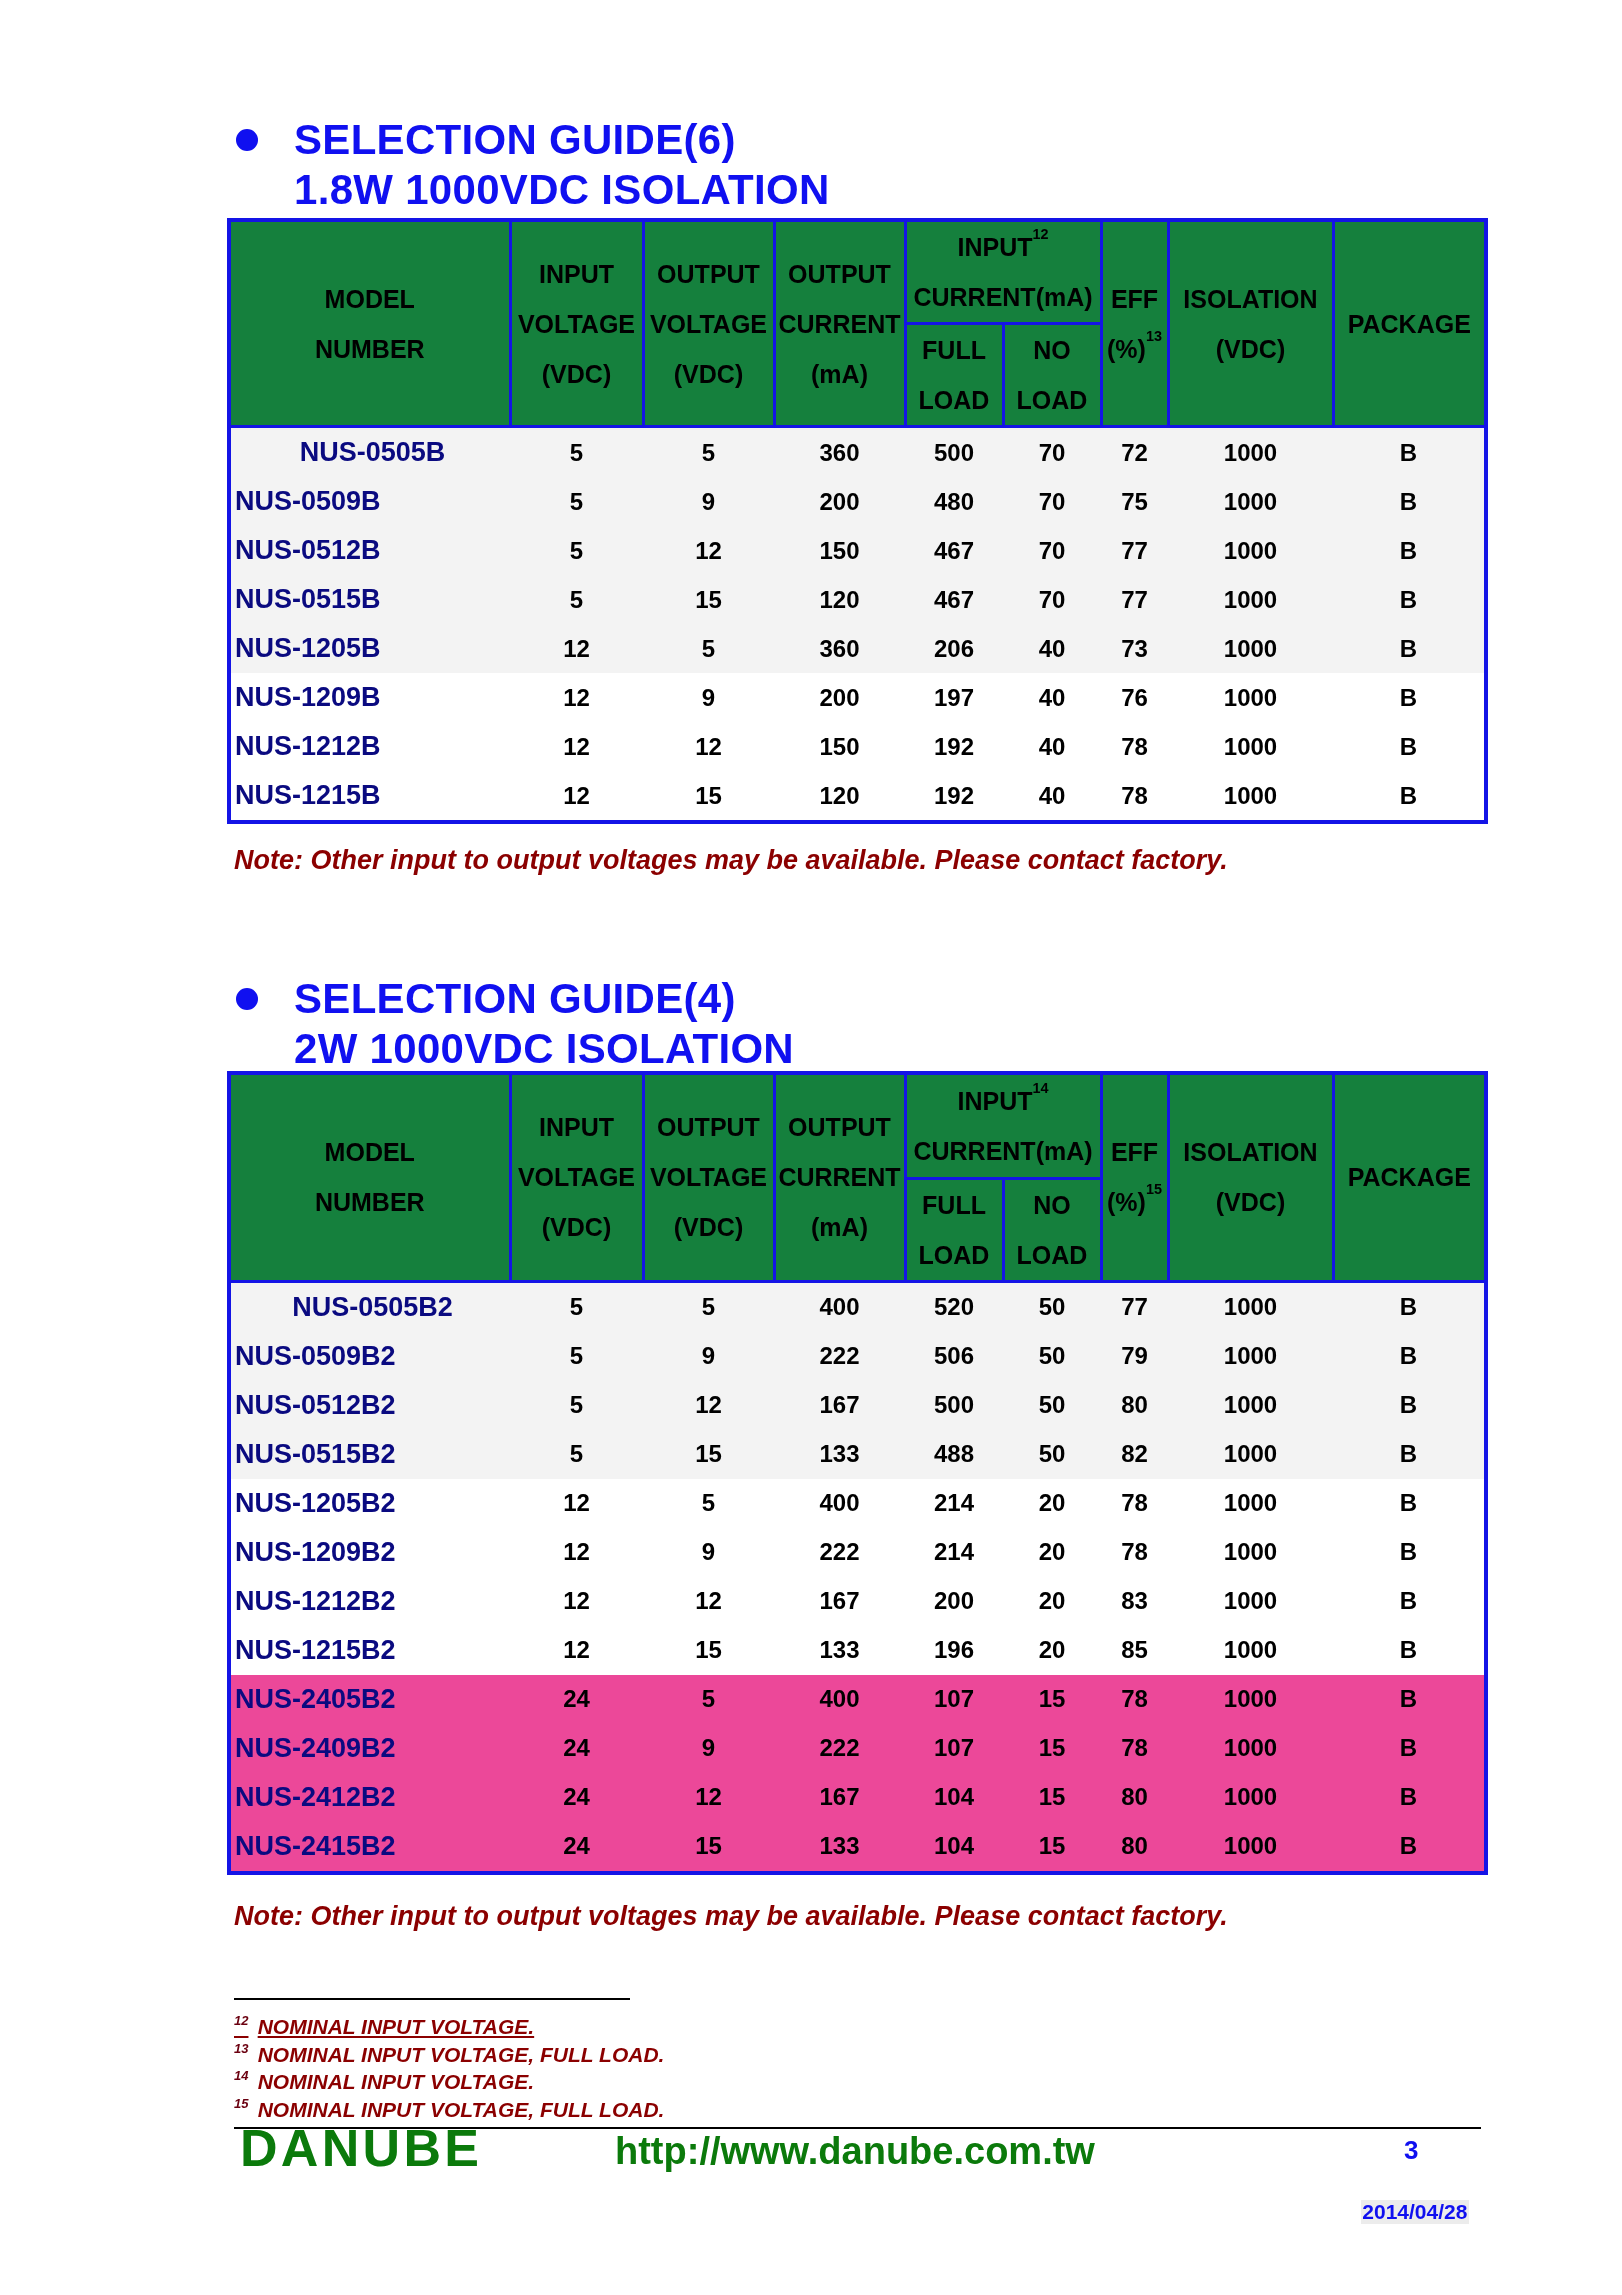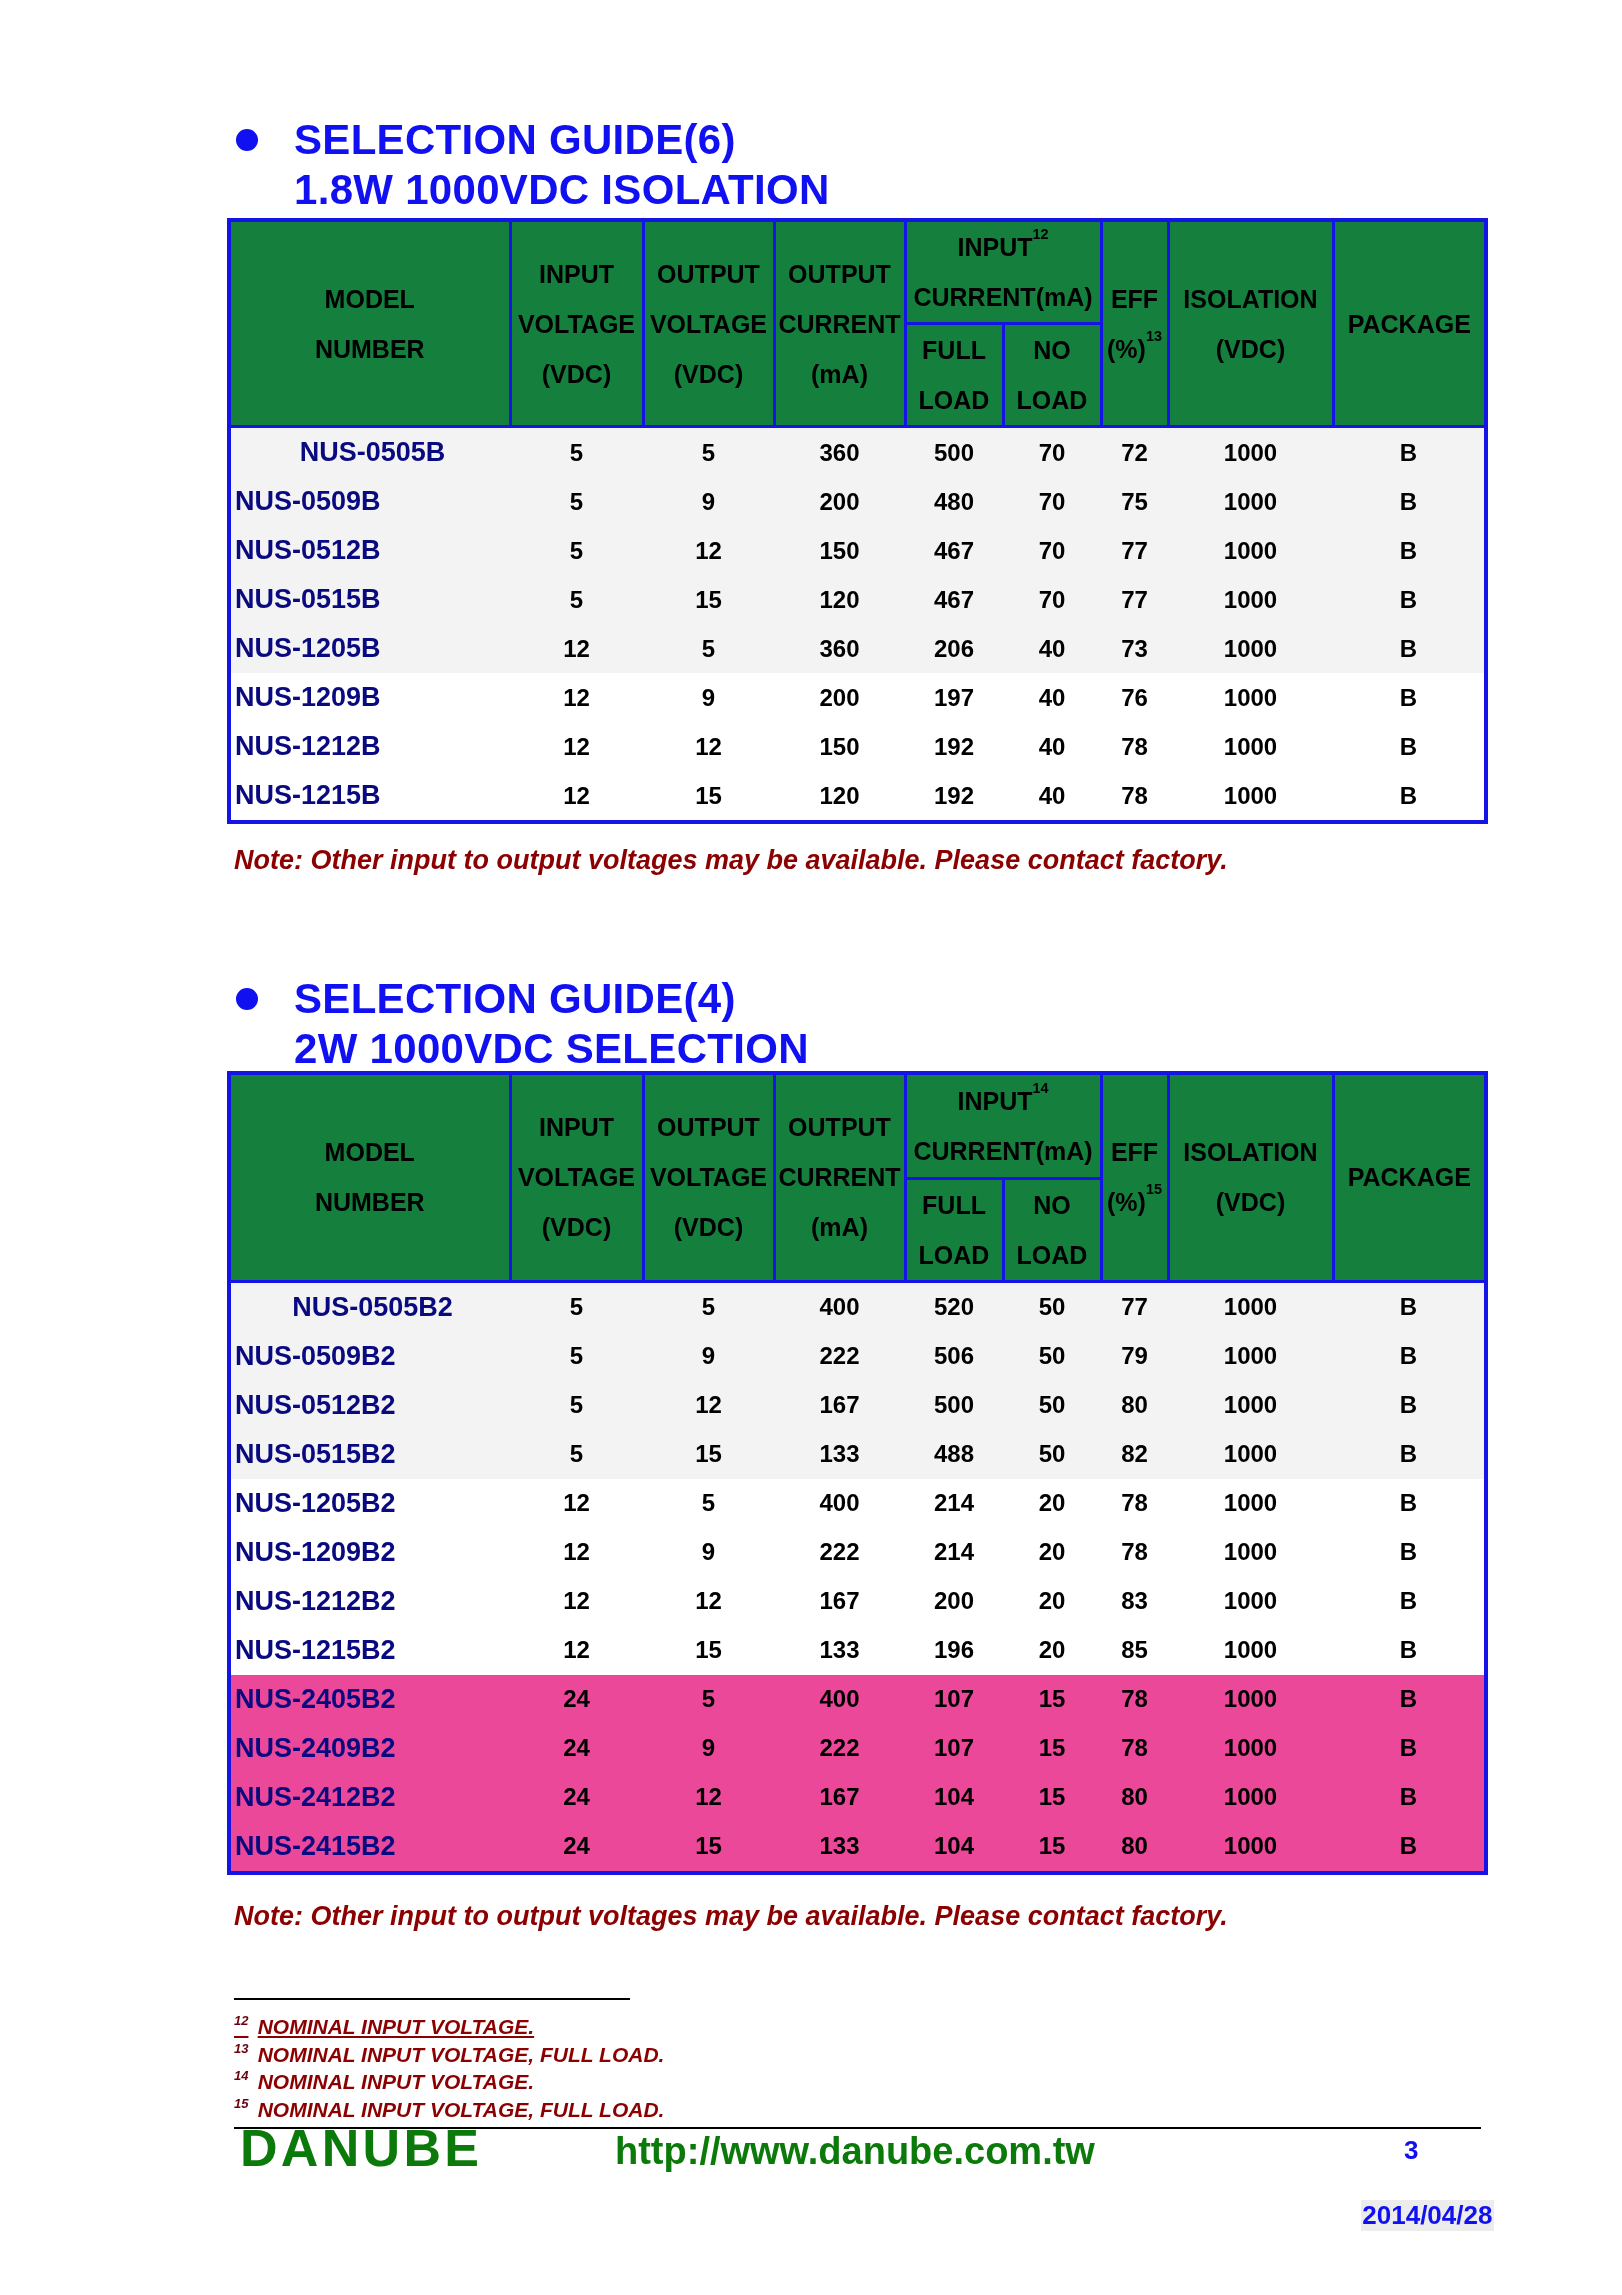--- a/index.html
+++ b/index.html
@@ -38,21 +38,21 @@
               font-size:21px; white-space:nowrap; }
   .footnote .fn-num { font-size:13px; position:relative; top:-9.2px; margin-right:9.2px; color:#6b0010; }
 
   .logo { position:absolute; left:240px; top:2119px; color:#0b7a0b; font-weight:bold;
           font-size:52px; letter-spacing:3.3px; line-height:59px; }
   .url { position:absolute; left:615px; top:2128px; color:#0b7a0b; font-weight:bold;
          font-size:38px; line-height:46px; }
   .page-num { position:absolute; left:1404px; top:2135px; color:#1010f0; font-weight:bold;
               font-size:26px; }
   .date { position:absolute; left:1361px; top:2200px; color:#1010f0; font-weight:bold;
-          font-size:26px; background:#ececec; padding:0 1.3px; }
+          font-size:21px; background:#ececec; padding:0 1.3px; }
 </style>
 </head>
 <body>
 
 <div class="sec-title" style="top:115px;">
   <span class="bullet"></span>
   <span class="line1">SELECTION GUIDE(6)</span>
   <span class="line2">1.8W 1000VDC ISOLATION</span>
 </div>
 
@@ -206,21 +206,21 @@
         <td>B</td>
       </tr>
     </tbody>
 </table>
 
 <div class="note" style="top:845px;">Note: Other input to output voltages may be available. Please contact factory.</div>
 
 <div class="sec-title" style="top:974px;">
   <span class="bullet"></span>
   <span class="line1">SELECTION GUIDE(4)</span>
-  <span class="line2">2W 1000VDC SELECTION</span>
+  <span class="line2">2W 1000VDC ISOLATION</span>
 </div>
 
 <table class="spec-table" style="top:1071px;" id="table-1">
   <colgroup>
     <col style="width:281px">
       <col style="width:133px">
       <col style="width:131px">
       <col style="width:131px">
     <col style="width:98px">
       <col style="width:98px">

